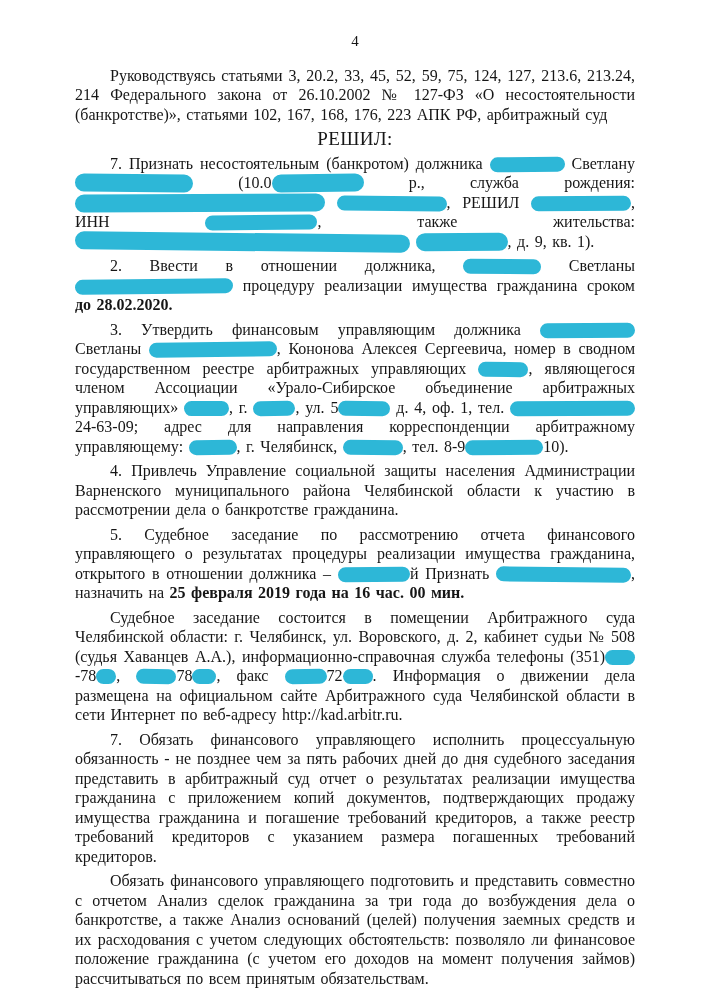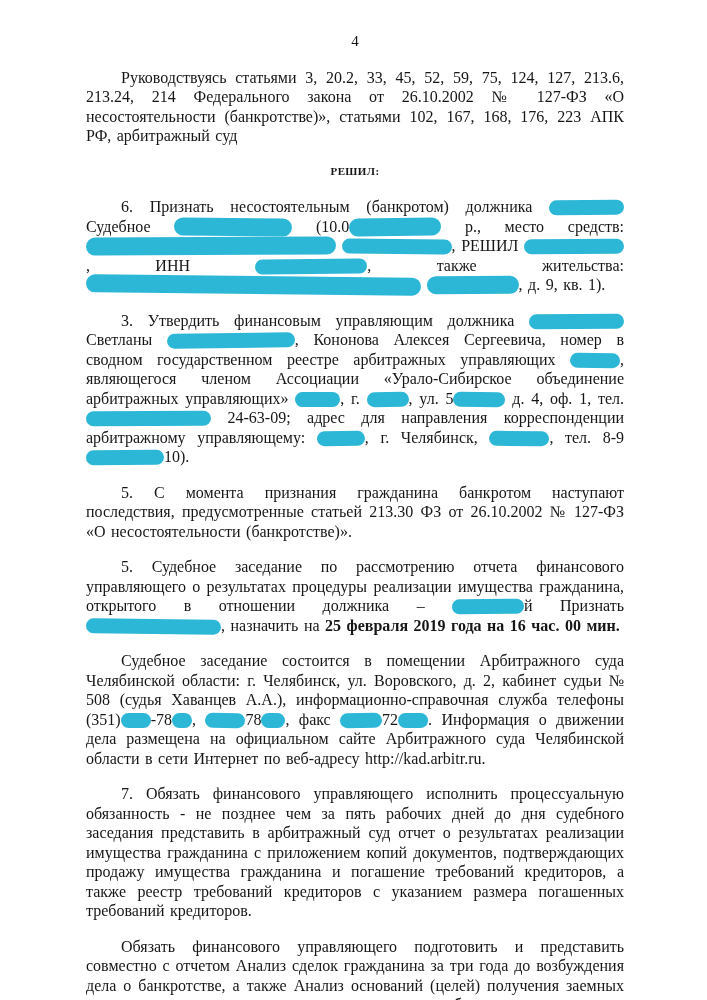--- a/index.html
+++ b/index.html
@@ -17,30 +17,30 @@
     width:707px;height:1000px;
     padding:32px 67px 0 70px;
     background:#ffffff;
   }
   .page-number{
     text-align:center;
     margin:0 0 14px 0;
     font-size:15px;
   }
   .para{
-    margin:16px;
+    margin:5px;
     text-align:justify;
     text-indent:35px;
     word-spacing:1.5px;
   }
   .resolved{
     margin:5px 0 4px 0;
     text-align:center;
-    font-weight:bold;
-    font-size:11px;
+    font-weight:normal;
+    font-size:19px;
     letter-spacing:.4px;
     text-indent:0;
   }
   .bd{font-weight:bold;}
   
   .rd{
     display:inline-block;
     height:15px;
     border-radius:9px;
     background:var(--rd,#2db7d7);
@@ -55,29 +55,30 @@
 <body style="color: rgb(22, 22, 22); background: rgb(255, 255, 255);">
 
 <div class="page">
 
   <div class="page-number">4</div>
 
   <p class="para"><span>Руководствуясь статьями 3, 20.2, 33, 45, 52, 59, 75, 124, 127, 213.6, 213.24, 214 Федерального закона от 26.10.2002 № 127-ФЗ «О несостоятельности (банкротстве)», статьями 102, 167, 168, 176, 223 АПК РФ, арбитражный суд</span></p>
 
   <p class="para resolved">РЕШИЛ:</p>
 
-  <p class="para"><span>6. Признать несостоятельным (банкротом) должника </span><span class="rd t1" style="width:75px"></span><span> Судебное </span><span class="rd fat t2" style="width:118px"></span><span> (10.0</span><span class="rd fat t1" style="width:92px"></span><span> р., место средств: </span><span class="rd fat t3" style="width:250px"></span>
+  <p class="para"><span>7. Признать несостоятельным (банкротом) должника </span><span class="rd t1" style="width:75px"></span><span> Светлану </span><span class="rd fat t2" style="width:118px"></span><span> (10.0</span><span class="rd fat t1" style="width:92px"></span><span> р., служба рождения: </span><span class="rd fat t3" style="width:250px"></span>
 <span class="rd t2" style="width:110px"></span><span>, РЕШИЛ </span><span class="rd t3" style="width:100px"></span><span>, ИНН </span><span class="rd t1" style="width:112px"></span><span>, также жительства: </span><span class="rd fat t2" style="width:335px"></span>
 <span class="rd fat t3" style="width:92px"></span><span>, д. 9, кв. 1).</span></p>
 
+  <p class="para"><span>2. Ввести в отношении должника, </span><span class="rd t2" style="width:78px"></span><span> Светланы </span><span class="rd t1" style="width:158px"></span><span> процедуру реализации имущества гражданина сроком </span><b class="bd">до 28.02.2020.</b></p>
 
   <p class="para"><span>3. Утвердить финансовым управляющим должника </span><span class="rd t3" style="width:95px"></span><span> Светланы </span><span class="rd t1" style="width:128px"></span><span>, Кононова Алексея Сергеевича, номер в сводном государственном реестре арбитражных управляющих </span><span class="rd t2" style="width:50px"></span><span>, являющегося членом Ассоциации «Урало-Сибирское объединение арбитражных управляющих» </span><span class="rd t3" style="width:45px"></span><span>, г. </span><span class="rd t1" style="width:42px"></span><span>, ул. 5</span><span class="rd t2" style="width:52px"></span><span> д. 4, оф. 1, тел. </span><span class="rd t3" style="width:125px"></span><span> 24-63-09; адрес для направления корреспонденции арбитражному управляющему: </span><span class="rd t1" style="width:48px"></span><span>, г. Челябинск, </span><span class="rd t2" style="width:60px"></span><span>, тел. 8-9</span><span class="rd t3" style="width:78px"></span><span>10).</span></p>
 
+  <p class="para"><span>4. Привлечь Управление социальной защиты населения Администрации Варненского муниципального района Челябинской области к участию в рассмотрении дела о банкротстве гражданина.</span></p>
 
-  <p class="para"><span>5. С момента признания гражданина банкротом наступают последствия, предусмотренные статьей 213.30 ФЗ от 26.10.2002 № 127-ФЗ «О несостоятельности (банкротстве)».</span></p>
 
   <p class="para"><span>5. Судебное заседание по рассмотрению отчета финансового управляющего о результатах процедуры реализации имущества гражданина, открытого в отношении должника – </span><span class="rd t1" style="width:72px"></span><span>й Признать </span><span class="rd t2" style="width:135px"></span><span>, назначить на </span><b class="bd">25 февраля 2019 года на 16 час. 00 мин.</b></p>
 
   <p class="para"><span>Судебное заседание состоится в помещении Арбитражного суда Челябинской области: г. Челябинск, ул. Воровского, д. 2, кабинет судьи № 508 (судья Хаванцев А.А.), информационно-справочная служба телефоны (351)</span><span class="rd t3" style="width:30px"></span><span>-78</span><span class="rd t1" style="width:20px"></span><span>, </span><span class="rd t2" style="width:40px"></span><span>78</span><span class="rd t3" style="width:24px"></span><span>, факс </span><span class="rd t1" style="width:42px"></span><span>72</span><span class="rd t2" style="width:30px"></span><span>. Информация о движении дела размещена на официальном сайте Арбитражного суда Челябинской области в сети Интернет по веб-адресу http://kad.arbitr.ru.</span></p>
 
   <p class="para"><span>7. Обязать финансового управляющего исполнить процессуальную обязанность - не позднее чем за пять рабочих дней до дня судебного заседания представить в арбитражный суд отчет о результатах реализации имущества гражданина с приложением копий документов, подтверждающих продажу имущества гражданина и погашение требований кредиторов, а также реестр требований кредиторов с указанием размера погашенных требований кредиторов.</span></p>
 
   <p class="para"><span>Обязать финансового управляющего подготовить и представить совместно с отчетом Анализ сделок гражданина за три года до возбуждения дела о банкротстве, а также Анализ оснований (целей) получения заемных средств и их расходования с учетом следующих обстоятельств: позволяло ли финансовое положение гражданина (с учетом его доходов на момент получения займов) рассчитываться по всем принятым обязательствам.</span></p>
 
 </div>

